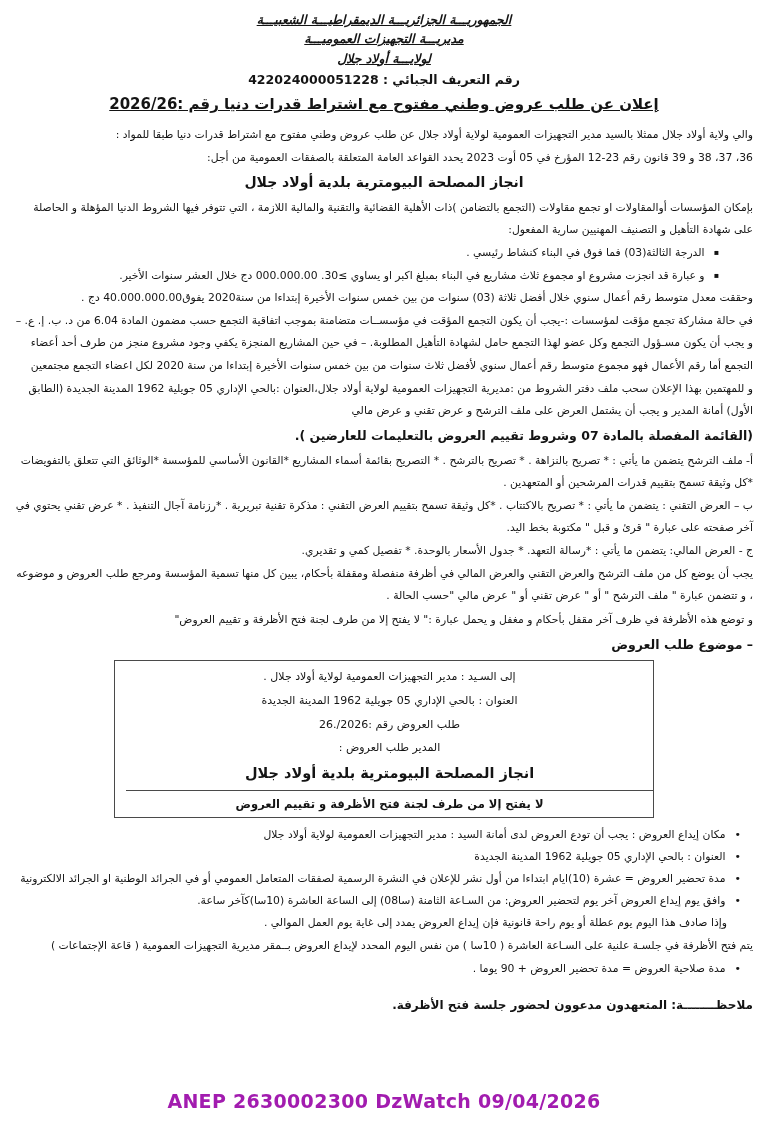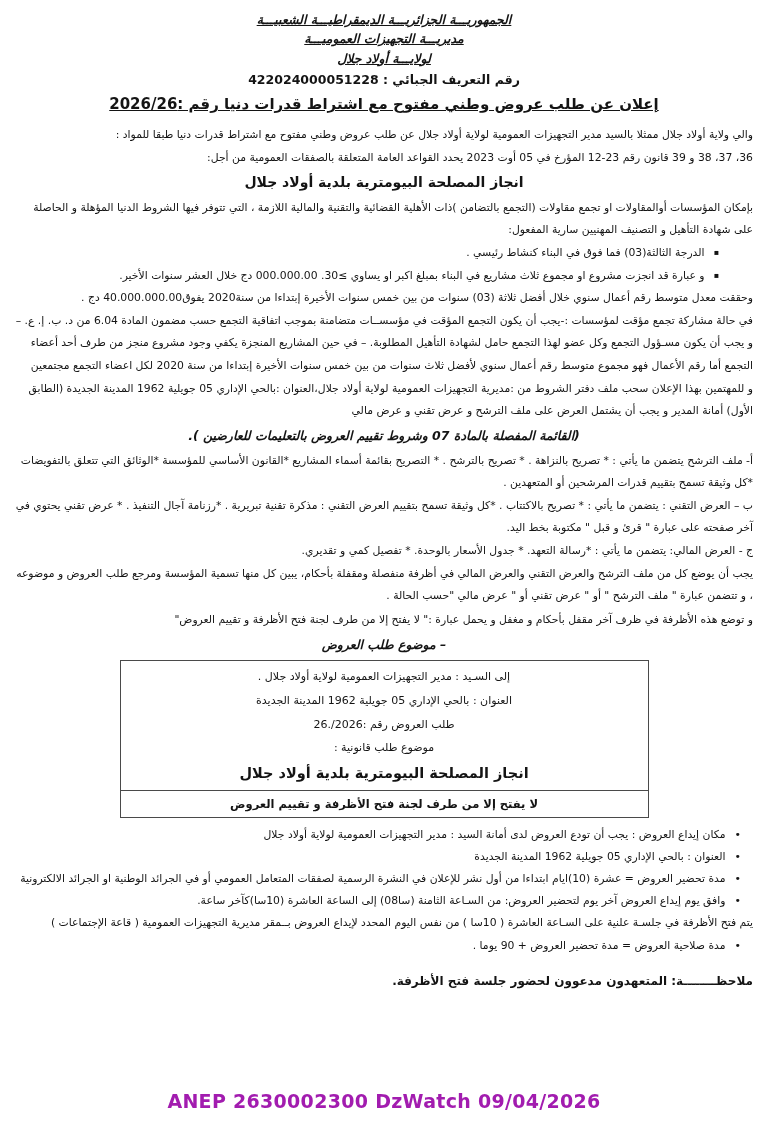--- a/index.html
+++ b/index.html
@@ -12,32 +12,32 @@
 
   
   .hdr{text-align:center;}
   .hdr-line{font-weight:bold;font-style:italic;font-size:12.5px;line-height:1.55;text-decoration:underline;text-align:center;}
   .tax-line{font-weight:bold;font-size:12.5px;line-height:1.6;margin-top:2px;}
   .main-title{font-weight:bold;font-size:15px;line-height:1.6;text-decoration:underline;margin:2px 0 8px 0;}
 
   
   .para{font-size:10.8px;line-height:2.05;text-align:right;margin:0 0 1px 0;}
   .center-bold{font-weight:bold;font-size:14px;text-align:center;line-height:1.7;margin:2px 0;}
-  .center-bold-sm{font-weight:bold;font-size:12.5px;text-align:center;line-height:1.9;margin:2px 0;font-style:italic;}
+  .center-bold-sm{font-weight:bold;font-size:12.5px;text-align:right;line-height:1.9;margin:2px 0;}
   b,.b{font-weight:normal;}
   .indent{padding-right:26px;}
 
   
   .li{display:flex;align-items:flex-start;gap:9px;font-size:10.8px;line-height:2.05;margin:0;}
   .li .blt{flex:0 0 auto;font-size:9px;line-height:2.5;}
   .li.squares .blt{font-size:8px;line-height:2.8;padding-right:34px;}
   .li.round .blt{padding-right:12px;font-size:11px;line-height:2.0;}
 
   
-  .env-box{width:527px;margin:4px auto 6px auto;border:1.4px solid #4a4a4a;text-align:center;}
+  .env-box{width:527px;margin:4px auto 6px auto;border:1.4px solid #4a4a4a;text-align:center;padding-left:11px;}
   .env-main{padding:4px 10px 2px 10px;font-size:11px;line-height:2.15;}
   .env-title{font-weight:bold;font-size:14.5px;line-height:1.9;}
   .env-warning{border-top:1.4px solid #4a4a4a;font-weight:bold;font-size:11.5px;line-height:2.1;padding:1px 6px;}
 
   .note-line{font-weight:bold;font-size:12px;line-height:2.0;margin-top:12px;}
 
   
   .footer{
     position:absolute;left:0;right:0;bottom:26px;text-align:center;
     font-weight:bold;font-size:19px;letter-spacing:.3px;direction:ltr;
@@ -83,21 +83,21 @@
   <p class="para">يجب أن يوضع كل من ملف الترشح والعرض التقني والعرض المالي في أظرفة منفصلة ومقفلة بأحكام، يبين كل منها تسمية  المؤسسة ومرجع طلب العروض  و موضوعه ،  و تتضمن عبارة  " ملف الترشح " أو " عرض تقني أو " عرض مالي "حسب الحالة .</p>
   <p class="para">و توضع هذه الأظرفة في ظرف آخر مقفل بأحكام و مغفل و يحمل عبارة  :" لا يفتح إلا من طرف لجنة فتح الأظرفة و تقييم العروض"</p>
 
   <div class="center-bold-sm">– موضوع طلب العروض</div>
 
   <div class="env-box">
     <div class="env-main">
       <div><b>إلى السـيد :</b><span> مدير التجهيزات العمومية لولاية أولاد جلال  .</span></div>
       <div><b>العنوان :</b><span> بالحي الإداري  05 جويلية 1962 المدينة الجديدة</span></div>
       <div>طلب العروض رقم :2026/.26</div>
-      <div>موضوع طلب قانونية :</div>
+      <div>المدير طلب العروض :</div>
       <div class="env-title">انجاز المصلحة البيومترية بلدية أولاد جلال</div>
     </div>
     <div class="env-warning">لا يفتح  إلا من طرف  لجنة فتح الأظرفة و تقييم العروض</div>
   </div>
 
   <div class="li round">
     <span class="blt">•</span>
     <span>مكان إيداع العروض : يجب أن تودع العروض لدى أمانة السيد : مدير التجهيزات العمومية لولاية أولاد جلال</span>
   </div>
   <div class="li round">
@@ -105,20 +105,21 @@
     <span>العنوان : بالحي الإداري  05 جويلية 1962 المدينة الجديدة</span>
   </div>
   <div class="li round">
     <span class="blt">•</span>
     <span><span>مدة تحضير العروض = عشرة (10)</span><b>ايام</b><span> ابتداءا  من  أول نشر للإعلان في النشرة الرسمية لصفقات المتعامل العمومي أو في الجرائد الوطنية او الجرائد الالكترونية</span></span>
   </div>
   <div class="li round">
     <span class="blt">•</span>
     <span><span>وافق يوم إيداع العروض آخر يوم لتحضير العروض: من </span><b>السـاعة الثامنة (سا08)</b><span> إلى الساعة  العاشرة (10سا)كآخر ساعة.</span></span>
   </div>
+  <p class="para indent">وإذا صادف هذا اليوم يوم عطلة أو يوم راحة قانونية فإن إيداع العروض يمدد إلى غاية يوم العمل الموالي .</p>
   <p class="para"><span>يتم فتح الأظرفة  في جلسـة علنية على السـاعة </span><b>العاشرة ( 10سا )</b><span> من نفس اليوم المحدد لإيداع العروض بــمقر مديرية التجهيزات العمومية ( قاعة الإجتماعات )</span></p>
   <div class="li round">
     <span class="blt">•</span>
     <span><span>مدة صلاحية العروض  = مدة تحضير العروض + </span><b>90</b><span> يوما .</span></span>
   </div>
   <div class="note-line">ملاحظــــــــة: المتعهدون مدعوون لحضور جلسة فتح الأظرفة.</div>
 
 </div>
 
 <div class="footer" style="color: #a21caf;">ANEP 2630002300 DzWatch 09/04/2026</div>

